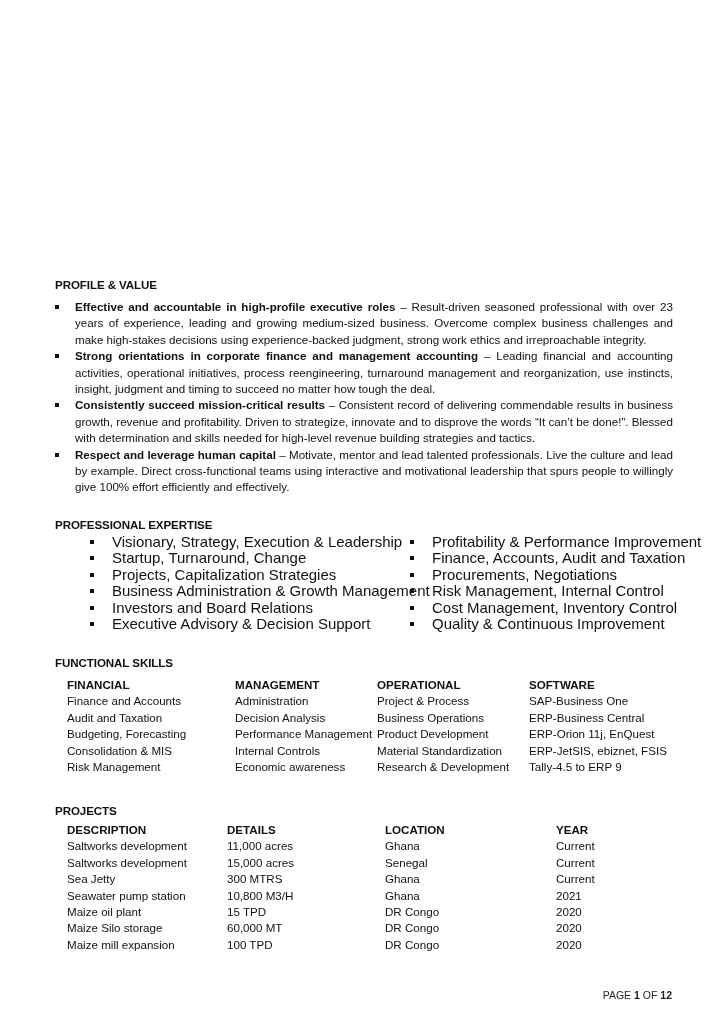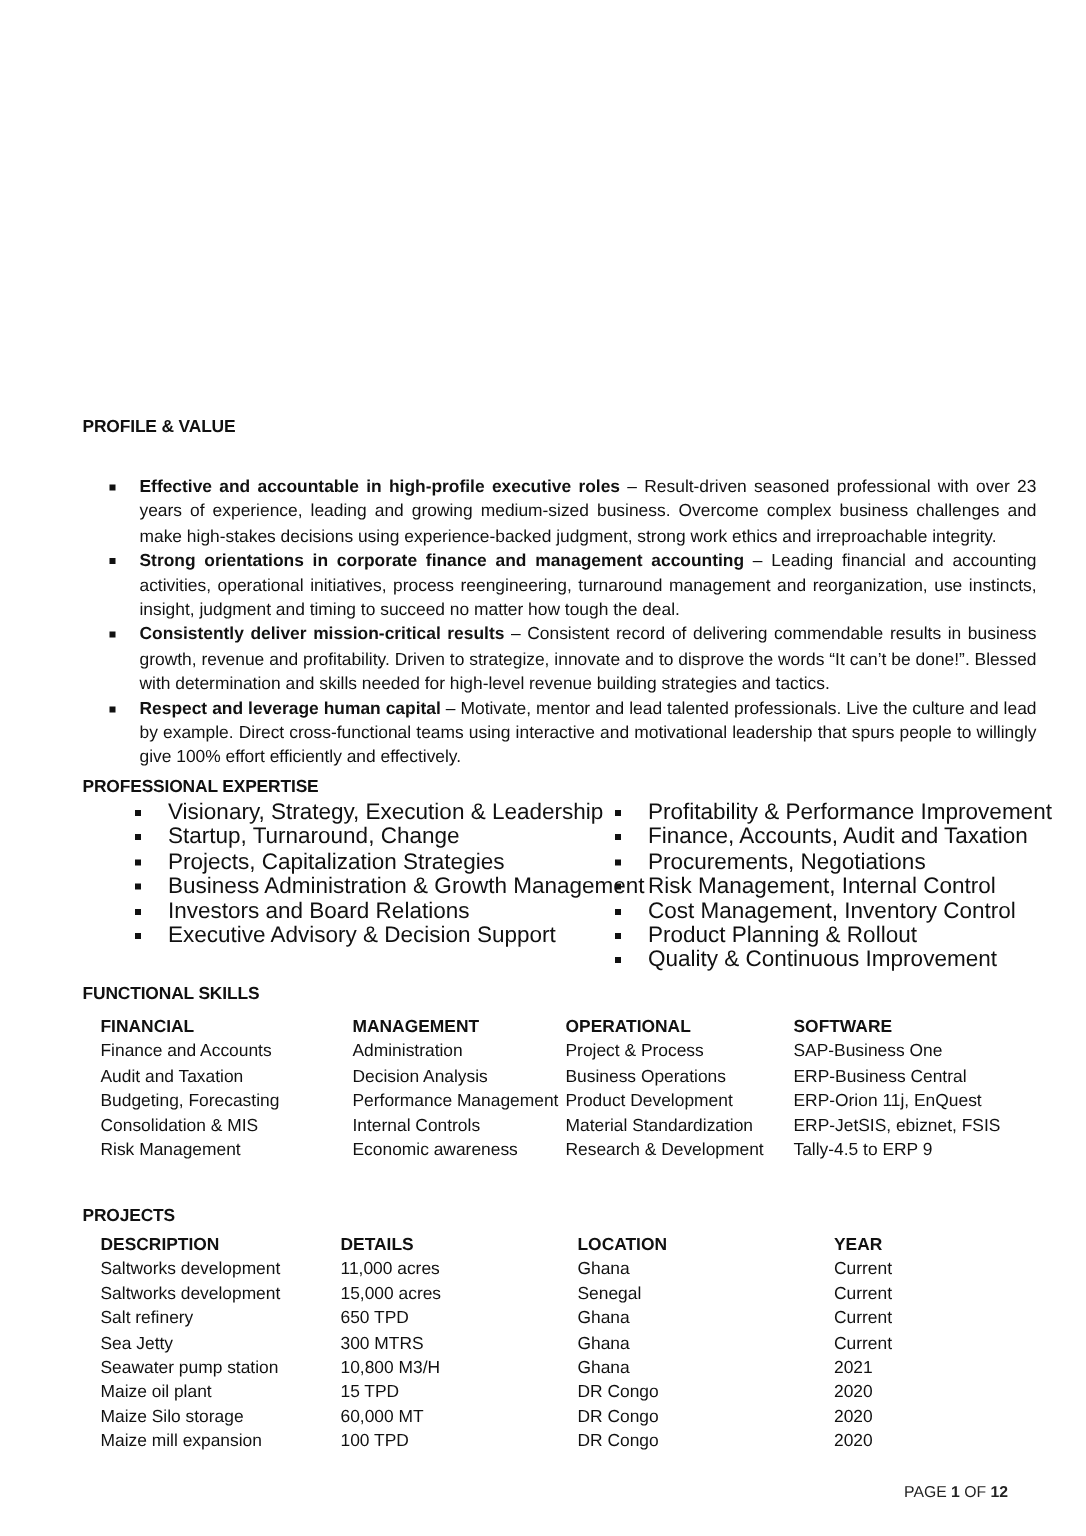--- a/index.html
+++ b/index.html
@@ -28,21 +28,21 @@
       font-weight: bold;
       font-size: 11.6px;
       letter-spacing: -0.1px;
     }
     
     .profile-list {
       position: absolute;
       left: 55px;
       top: 299px;
       width: 618px;
-      margin: 18px; padding: 0;
+      margin: 0; padding: 0;
       list-style: none;
     }
     .profile-item {
       position: relative;
       padding-left: 20px;
       line-height: 16.4px;
       text-align: justify;
       font-size: 11.6px;
     }
     .profile-item .bullet {
@@ -137,21 +137,21 @@
     <li class="profile-item">
       <span class="bullet"></span>
       <span class="lead">Effective and accountable in high-profile executive roles</span><span> – Result-driven seasoned professional with over 23 years of experience, leading and growing medium-sized business. Overcome complex business challenges and make high-stakes decisions using experience-backed judgment, strong work ethics and irreproachable integrity.</span>
     </li>
     <li class="profile-item">
       <span class="bullet"></span>
       <span class="lead">Strong orientations in corporate finance and management accounting</span><span> – Leading financial and accounting activities, operational initiatives, process reengineering, turnaround management and reorganization, use instincts, insight, judgment and timing to succeed no matter how tough the deal.</span>
     </li>
     <li class="profile-item">
       <span class="bullet"></span>
-      <span class="lead">Consistently deliver mission-critical results</span><span> – Consistent record of delivering commendable results in business growth, revenue and profitability. Driven to strategize, innovate and to disprove the words “It can’t be done!”. Blessed with determination and skills needed for high-level revenue building strategies and tactics.</span>
+      <span class="lead">Consistently succeed mission-critical results</span><span> – Consistent record of delivering commendable results in business growth, revenue and profitability. Driven to strategize, innovate and to disprove the words “It can’t be done!”. Blessed with determination and skills needed for high-level revenue building strategies and tactics.</span>
     </li>
     <li class="profile-item">
       <span class="bullet"></span>
       <span class="lead">Respect and leverage human capital</span><span> – Motivate, mentor and lead talented professionals. Live the culture and lead by example. Direct cross-functional teams using interactive and motivational leadership that spurs people to willingly give 100% effort efficiently and effectively.</span>
     </li>
   </ul>
 
   <div class="section-title" style="top:518px;">PROFESSIONAL EXPERTISE</div>
   <ul class="expertise-col left">
     <li class="expertise-item"><span class="bullet"></span><span>Visionary, Strategy, Execution &amp; Leadership</span></li>
@@ -160,21 +160,20 @@
     <li class="expertise-item"><span class="bullet"></span><span>Business Administration &amp; Growth Management</span></li>
     <li class="expertise-item"><span class="bullet"></span><span>Investors and Board Relations</span></li>
     <li class="expertise-item"><span class="bullet"></span><span>Executive Advisory &amp; Decision Support</span></li>
   </ul>
   <ul class="expertise-col right">
     <li class="expertise-item"><span class="bullet"></span><span>Profitability &amp; Performance Improvement</span></li>
     <li class="expertise-item"><span class="bullet"></span><span>Finance, Accounts, Audit and Taxation</span></li>
     <li class="expertise-item"><span class="bullet"></span><span>Procurements, Negotiations</span></li>
     <li class="expertise-item"><span class="bullet"></span><span>Risk Management, Internal Control</span></li>
     <li class="expertise-item"><span class="bullet"></span><span>Cost Management, Inventory Control</span></li>
-    <li class="expertise-item"><span class="bullet"></span><span>Product Planning &amp; Rollout</span></li>
     <li class="expertise-item"><span class="bullet"></span><span>Quality &amp; Continuous Improvement</span></li>
   </ul>
 
   <div class="section-title" style="top:656px;">FUNCTIONAL SKILLS</div>
   <table class="skills-table">
     <thead>
       <tr>
         <th class="col-fin">FINANCIAL</th>
         <th class="col-mgmt">MANAGEMENT</th>
         <th class="col-ops">OPERATIONAL</th>
@@ -232,26 +231,20 @@
         <td>Ghana</td>
         <td>Current</td>
       </tr>
       <tr>
         <td>Saltworks development</td>
         <td>15,000 acres</td>
         <td>Senegal</td>
         <td>Current</td>
       </tr>
       <tr>
-        <td>Salt refinery</td>
-        <td>650 TPD</td>
-        <td>Ghana</td>
-        <td>Current</td>
-      </tr>
-      <tr>
         <td>Sea Jetty</td>
         <td>300 MTRS</td>
         <td>Ghana</td>
         <td>Current</td>
       </tr>
       <tr>
         <td>Seawater pump station</td>
         <td>10,800 M3/H</td>
         <td>Ghana</td>
         <td>2021</td>

